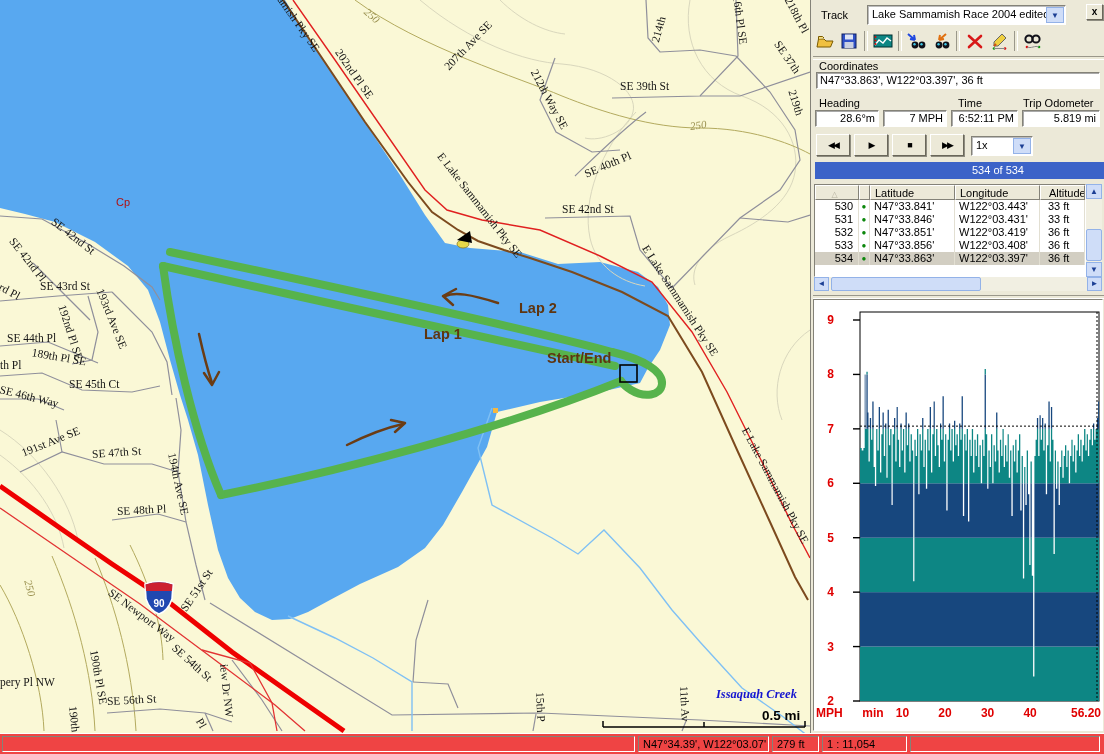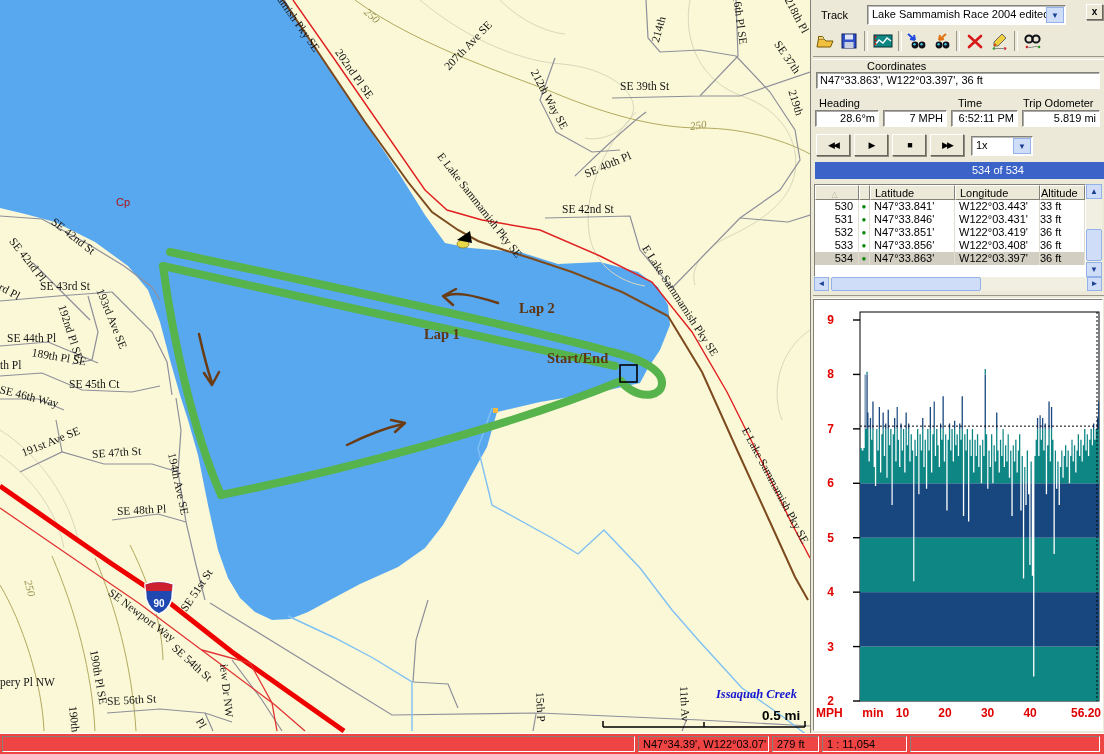--- a/index.html
+++ b/index.html
@@ -7,21 +7,21 @@
        background:#ece9d8;font-family:"Liberation Sans",sans-serif;font-size:11px;color:#000;}
   
   #map{position:absolute;left:0;top:0;width:810px;height:733px;overflow:hidden;background:#faf8d6;}
   #map-labels{position:absolute;left:0;top:0;width:810px;height:733px;}
   .mlabel{position:absolute;white-space:nowrap;transform-origin:0 50%;
           font-family:"Liberation Serif",serif;font-size:11.5px;color:#151515;line-height:12px;}
   .mlabel.ct{color:#99904f;font-style:italic;font-size:11px;}
   .mlabel.creek{color:#1515cf;font-style:italic;font-weight:bold;font-size:12.5px;}
   .mlabel.scale{color:#000;font-weight:bold;font-size:13.5px;font-family:"Liberation Sans",sans-serif;}
   .mlabel.poi{color:#b01010;font-size:11px;font-family:"Liberation Sans",sans-serif;margin-left:16px;}
-  .mlabel.lap{color:#5e3510;font-weight:bold;font-size:14.5px;font-family:Liberation Serif, serif;}
+  .mlabel.lap{color:#5e3510;font-weight:bold;font-size:14.5px;font-family:Liberation Sans, sans-serif;}
   
   #panel{position:absolute;left:810px;top:0;width:351px;height:733px;background:#ece9d8;border-left:1px solid #848278;box-sizing:border-box;}
   .lbl{position:absolute;font-size:11px;}
   .sunken{position:absolute;background:#fff;border:1px solid;border-color:#848278 #fff #fff #848278;
           box-shadow:inset 1px 1px 0 rgba(64,64,64,.45);box-sizing:border-box;
           font-size:11px;line-height:15px;padding:0 3px;white-space:nowrap;overflow:hidden;}
   .btn3d{position:absolute;background:#ece9d8;border:1px solid;border-color:#fff #6a675a #6a675a #fff;
          box-shadow:1px 1px 0 rgba(80,78,70,.6);box-sizing:border-box;text-align:center;cursor:default;}
   .combo{position:absolute;background:#fff;border:1px solid;border-color:#848278 #fff #fff #848278;
          box-shadow:inset 1px 1px 0 rgba(64,64,64,.35);box-sizing:border-box;}
@@ -38,21 +38,21 @@
   #ptable{position:absolute;left:3px;top:184px;width:272px;height:93px;background:#fff;
           border:1px solid;border-color:#848278 #fff #fff #848278;box-sizing:border-box;}
   .trow{display:flex;height:13px;line-height:13px;font-size:11px;}
   .trow div{overflow:hidden;white-space:nowrap;box-sizing:border-box;border-right:1px solid #e2dfd2;}
   .thead{height:15px;line-height:14px;background:#ece9d8;}
   .thead div{border:1px solid;border-color:#fff #848278 #848278 #fff;background:#ece9d8;}
   .c-idx{width:44px;text-align:right;padding-right:5px;}
   .c-dot{width:11px;text-align:center;color:#0c870c;font-size:8px;}
   .c-lat{width:85px;padding-left:4px;}
   .c-lon{width:85px;padding-left:4px;}
-  .c-alt{width:45px;}
+  .c-alt{width:45px;padding-left:8px;}
   .trow.sel{background:#d2cec2;}
   .sortglyph{color:#b6b2a0;font-size:8px;}
   
   .sb{position:absolute;background:#f1efe2;}
   .sb-btn{position:absolute;background:#cfddf8;border:1px solid #93b2e8;color:#1c3f94;
           font-size:8px;text-align:center;box-sizing:border-box;}
   .sb-thumb{position:absolute;background:#cfddf8;border:1px solid #93b2e8;border-radius:2px;box-sizing:border-box;}
   
   #chartbox{position:absolute;left:2px;top:299px;width:290px;height:432px;background:#fff;
             border:1px solid;border-color:#848278 #fff #fff #848278;box-sizing:border-box;}
@@ -298,21 +298,21 @@
           <circle cx="13" cy="7" r="3.6" fill="none" stroke="#101018" stroke-width="2"></circle>
           <path d="M9.5,7 h0.5" stroke="#101018" stroke-width="2"></path>
           <circle cx="4" cy="15" r="1.3" fill="#e01010"></circle>
           <circle cx="16" cy="15" r="1.3" fill="#10a010"></circle>
           <path d="M4,15 C8,17 12,13 16,15" stroke="#888" fill="none"></path>
         </svg>
     </div>
   </div>
   <div class="groove" style="top:56px;"></div>
 
-  <div class="lbl" style="left:8px;top:60px;margin-left:48px;">Coordinates</div>
+  <div class="lbl" style="left:8px;top:60px;">Coordinates</div>
   <div class="sunken" style="left:5px;top:72px;width:284px;height:17px;">N47°33.863',  W122°03.397',  36 ft</div>
 
   <div class="lbl" style="left:8px;top:97px;">Heading</div>
   <div class="lbl" style="left:78px;top:114px;">Speed</div>
   <div class="lbl" style="left:147px;top:97px;">Time</div>
   <div class="lbl" style="left:212px;top:97px;">Trip Odometer</div>
   <div class="sunken" style="left:4px;top:110px;width:64px;height:17px;text-align:right;">28.6°m</div>
   <div class="sunken" style="left:72px;top:110px;width:64px;height:17px;text-align:right;">7 MPH</div>
   <div class="sunken" style="left:140px;top:110px;width:67px;height:17px;text-align:right;">6:52:11 PM</div>
   <div class="sunken" style="left:211px;top:110px;width:78px;height:17px;text-align:right;">5.819 mi</div>

